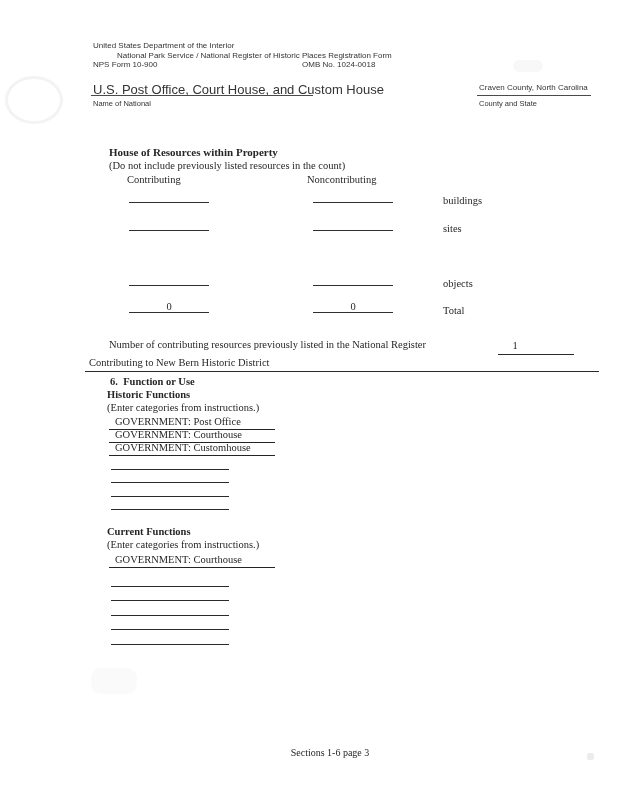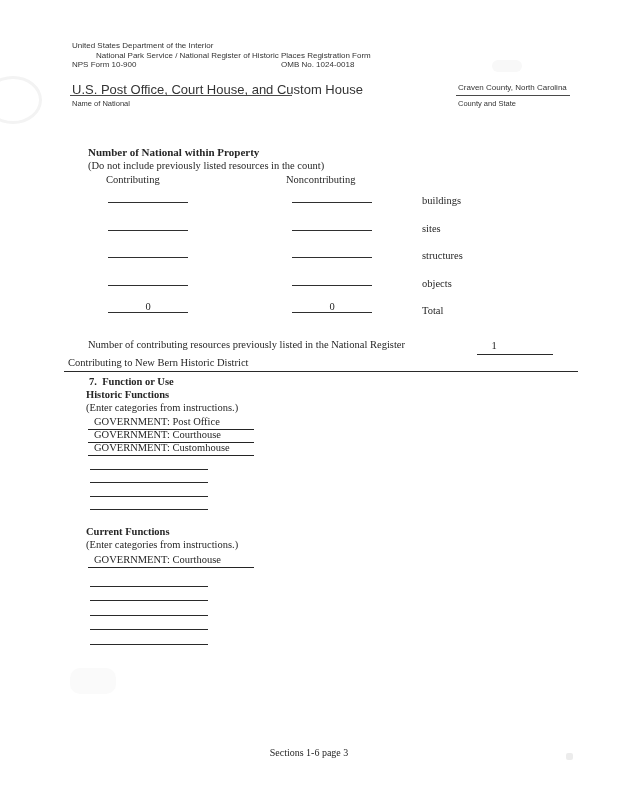--- a/index.html
+++ b/index.html
@@ -2,21 +2,21 @@
 <html><head>
 <meta charset="utf-8">
 <style>
   html,body { margin:0; padding:0; background:#ffffff; }
   .page {
     position:relative; width:618px; height:800px; background:#ffffff;
     overflow:hidden;
     font-family:"Liberation Serif", serif;
     color:#262626;
   }
-  .abs { position:absolute; }
+  .abs { position:absolute;margin-left:21px; }
   .sans { font-family:"Liberation Sans", sans-serif; color:#343434; }
 
   
   .hdr-line1 { left:72px; top:41px;  font-size:8px; }
   .hdr-line2 { left:72px; top:50.5px; font-size:8px;padding-left:24px; }
   .hdr-line3 { left:72px; top:60px;  font-size:8px; }
   .hdr-omb   { left:281px; top:60px; font-size:8px; }
 
   
   .prop-name      { left:72px;  top:82px;  font-size:13px; }
@@ -99,48 +99,41 @@
   <div class="abs sans hdr-line3">NPS Form 10-900</div>
   <div class="abs sans hdr-omb">OMB No. 1024-0018</div>
 
   <div class="abs sans prop-name">U.S. Post Office, Court House, and Custom House</div>
   <div class="abs prop-underline"></div>
   <div class="abs sans prop-label">Name of National</div>
   <div class="abs sans county-name">Craven County, North Carolina</div>
   <div class="abs county-underline"></div>
   <div class="abs sans county-label">County and State</div>
 
-  <div class="abs res-title">Number of National within Property</div>
+  <div class="abs res-title">House of Resources within Property</div>
   <div class="abs res-sub">(Do not include previously listed resources in the count)</div>
   <div class="abs col-c">Contributing</div>
   <div class="abs col-n">Noncontributing</div>
 
   <div class="abs res-row" style="top:185px;">
     <span class="cval"></span>
     <div class="cline"></div>
     <span class="nval"></span>
     <div class="nline"></div>
     <span class="rlabel">buildings</span>
   </div>
 
   <div class="abs res-row" style="top:213px;">
     <span class="cval"></span>
     <div class="cline"></div>
     <span class="nval"></span>
     <div class="nline"></div>
     <span class="rlabel">sites</span>
   </div>
 
-  <div class="abs res-row" style="top:240px;">
-    <span class="cval"></span>
-    <div class="cline"></div>
-    <span class="nval"></span>
-    <div class="nline"></div>
-    <span class="rlabel">structures</span>
-  </div>
 
   <div class="abs res-row" style="top:268px;">
     <span class="cval"></span>
     <div class="cline"></div>
     <span class="nval"></span>
     <div class="nline"></div>
     <span class="rlabel">objects</span>
   </div>
 
   <div class="abs res-row" style="top:295px;">
@@ -151,21 +144,21 @@
     <span class="rlabel">Total</span>
   </div>
 
   <div class="abs prev-text">Number of contributing resources previously listed in the National Register</div>
   <div class="abs prev-value">1</div>
   <div class="abs prev-blank"></div>
   <div class="abs prev-note">
     <span>Contributing to New Bern Historic District</span>
   </div>
 
-  <div class="abs sec6-heading">7.  Function or Use</div>
+  <div class="abs sec6-heading">6.  Function or Use</div>
 
   <div class="abs fn-title hist-title">Historic Functions</div>
   <div class="abs fn-sub   hist-sub">(Enter categories from instructions.)</div>
 
   <div class="abs entry entry-1">GOVERNMENT: Post Office</div>
   <div class="abs entry entry-2">GOVERNMENT: Courthouse</div>
   <div class="abs entry entry-3">GOVERNMENT: Customhouse</div>
 
   <div class="abs blank-stack blank-hist">
       <div class="bline"></div>

